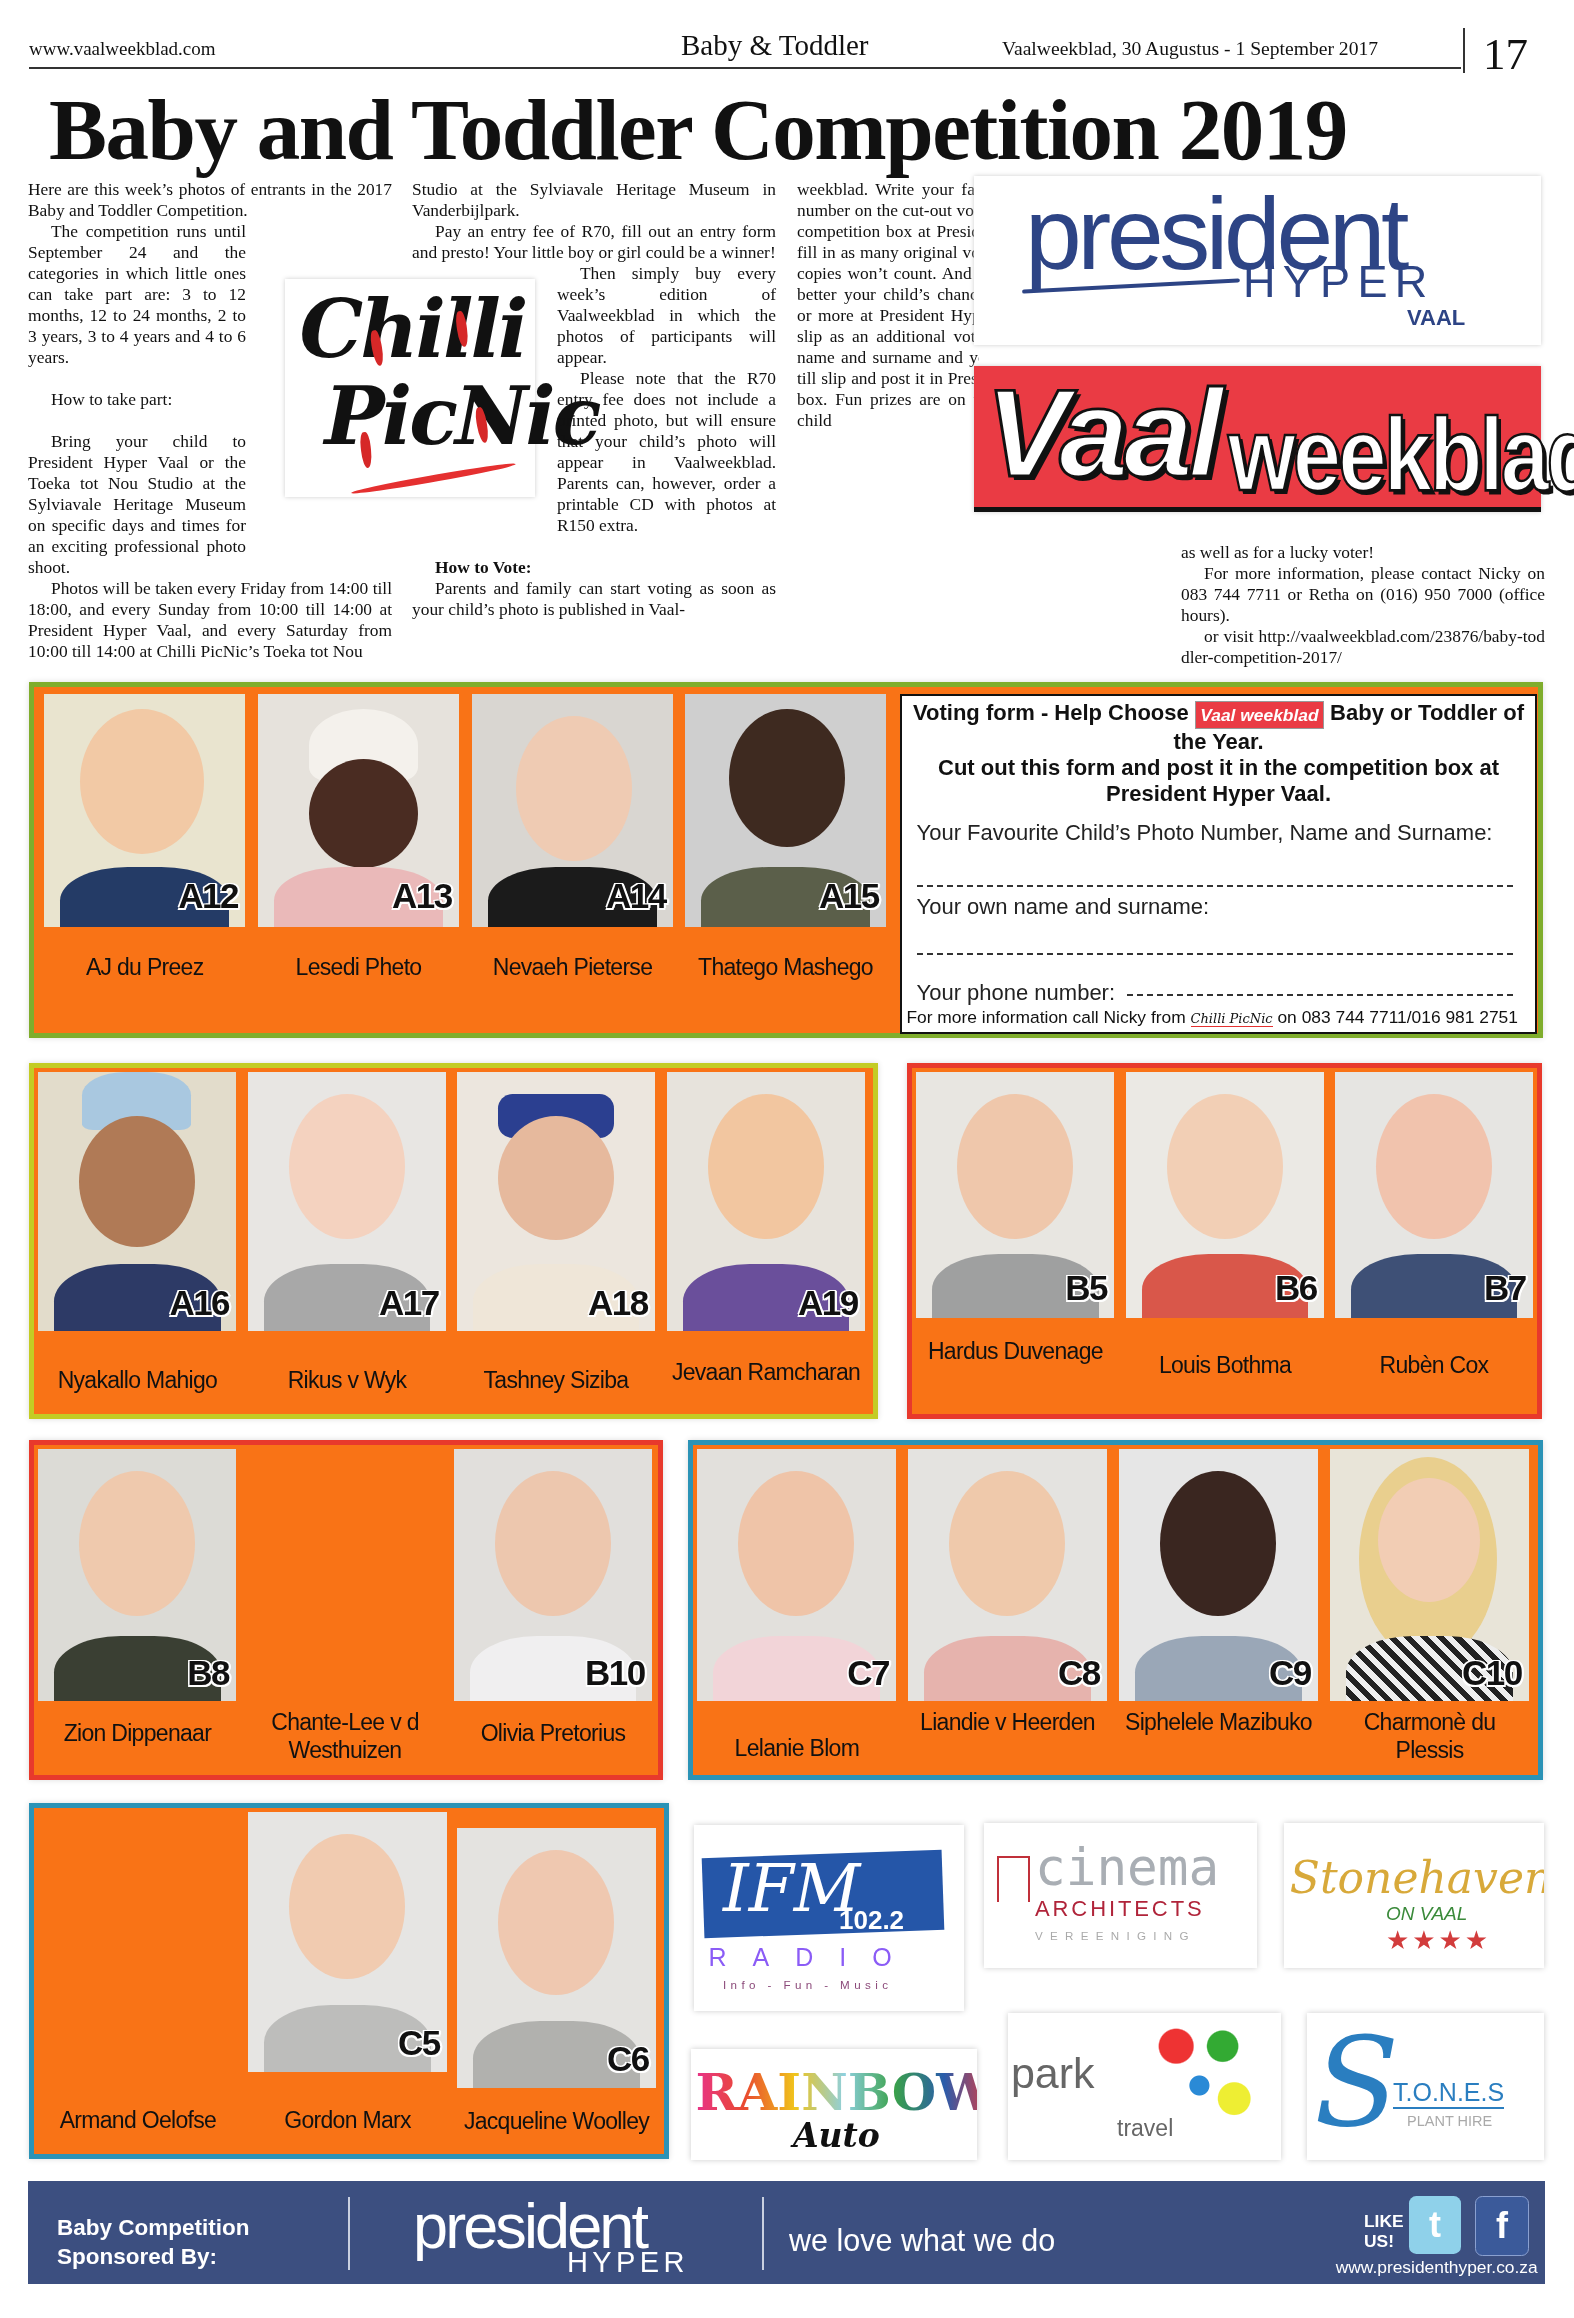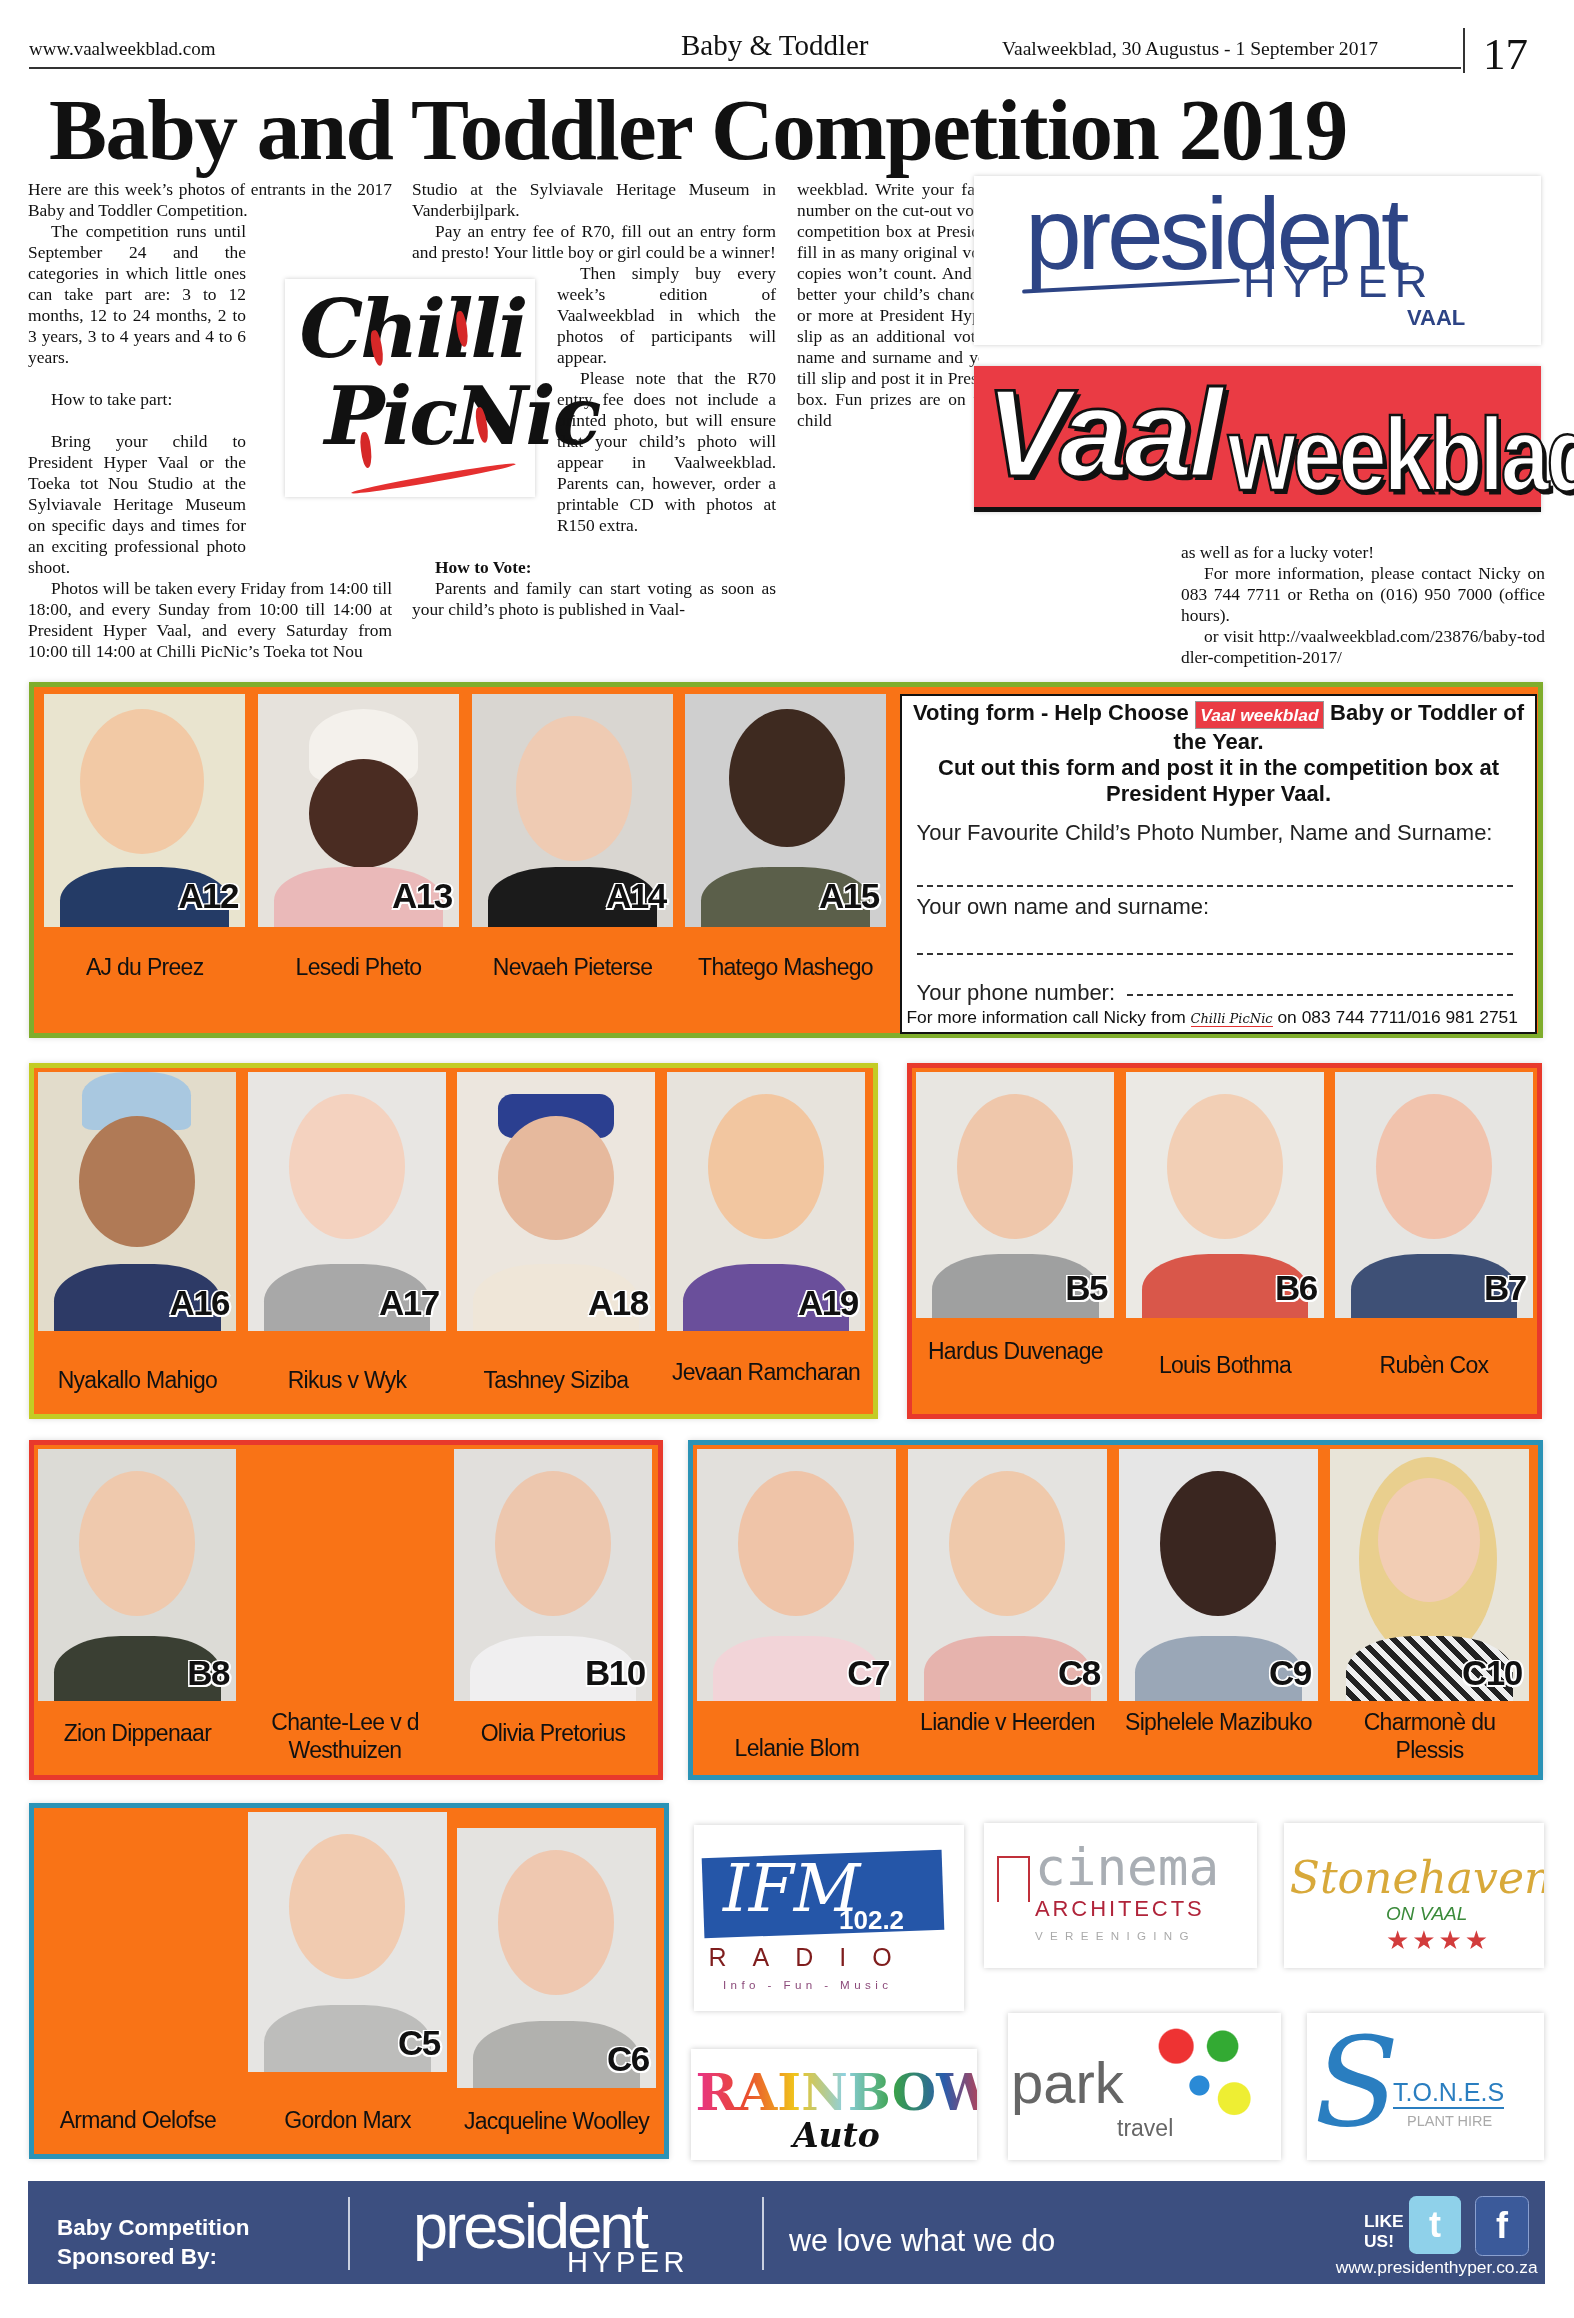--- a/index.html
+++ b/index.html
@@ -333,21 +333,21 @@
       <div class="code" style="top:211px;">C6</div>
     </div>
     <div class="name" style="top:279px;">Jacqueline Woolley</div>
   </div>
 </div>
 
 <div class="spons" style="left:694px;top:1825px;width:270px;height:186px;">
   <div style="position:absolute;left:8.7px;top:29px;width:240px;height:80px;background:#2556a8;transform:rotate(-2deg);"></div>
   <div style="position:absolute;left:29px;top:26px;font-size:65px;font-style:italic;font-family:'DejaVu Serif',serif;color:#fff;">IFM</div>
   <div style="position:absolute;left:145px;top:80px;font-size:26px;font-weight:bold;color:#fff;">102.2</div>
-  <div style="position:absolute;left:14.5px;top:118px;font-size:25px;letter-spacing:26px;color:#7f1d1d;">RADIO</div>
+  <div style="position:absolute;left:14.5px;top:118px;font-size:25px;letter-spacing:26px;color:#8b5cf6;">RADIO</div>
   <div style="position:absolute;left:29px;top:153px;font-size:11.6px;letter-spacing:4.4px;color:#8b4a7a;">Info - Fun - Music</div>
 </div>
 
 <div class="spons" style="left:984px;top:1823px;width:273px;height:145px;">
   <div style="position:absolute;left:13px;top:33px;width:29px;height:44px;border:2.2px solid #c0303a;border-bottom:none;"></div>
   <div style="position:absolute;left:51px;top:14.5px;font-size:51px;color:#a9aeb4;font-family:'DejaVu Sans Mono',monospace;">cinema</div>
   <div style="position:absolute;left:51px;top:73px;font-size:22px;color:#b0243a;letter-spacing:2.9px;">ARCHITECTS</div>
   <div style="position:absolute;left:51px;top:106px;font-size:11.6px;color:#aaa;letter-spacing:7.3px;">VEREENIGING</div>
 </div>
 
@@ -357,21 +357,21 @@
   <div style="position:absolute;left:102px;top:102px;font-size:26px;color:#d23c3c;letter-spacing:2.9px;">★★★★</div>
 </div>
 
 <div class="spons" style="left:691px;top:2049px;width:286px;height:111px;">
   <div style="position:absolute;left:4.4px;top:13px;font-size:51px;font-weight:bold;font-family:'DejaVu Serif',serif;background:linear-gradient(90deg,#e8338a,#e94a2f,#f0c41c,#8ed0de,#3aa14a,#2a5cab,#e83a3a);-webkit-background-clip:text;background-clip:text;color:transparent;">RAINBOW</div>
   <div style="position:absolute;left:102px;top:67px;font-size:33px;font-style:italic;font-weight:bold;font-family:'DejaVu Serif',serif;color:#111;">Auto</div>
 </div>
 
 <div class="spons" style="left:1008px;top:2013px;width:273px;height:147px;">
   <div style="position:absolute;left:145px;top:7.3px;width:116px;height:131px;background:radial-gradient(circle at 20% 20%,#e33 0 12%,transparent 13%),radial-gradient(circle at 60% 20%,#3a3 0 12%,transparent 13%),radial-gradient(circle at 70% 60%,#ee3 0 14%,transparent 15%),radial-gradient(circle at 40% 50%,#2a8ad6 0 10%,transparent 11%);"></div>
-  <div style="position:absolute;left:2.9px;top:36px;font-size:58px;color:#666;">park</div>
+  <div style="position:absolute;left:2.9px;top:36px;font-size:43px;color:#666;">park</div>
   <div style="position:absolute;left:109px;top:102px;font-size:23px;color:#666;">travel</div>
 </div>
 
 <div class="spons" style="left:1307px;top:2013px;width:237px;height:147px;">
   <div style="position:absolute;left:7.3px;top:7.3px;font-size:124px;font-family:'DejaVu Serif',serif;font-style:italic;color:#2a7ec0;line-height:124px;">S</div>
   <div style="position:absolute;left:86px;top:65px;font-size:25px;color:#2a7ec0;border-bottom:2.9px solid #2a7ec0;">T.O.N.E.S</div>
   <div style="position:absolute;left:100px;top:100px;font-size:14.5px;color:#aaa;">PLANT HIRE</div>
 </div>
 
 <div class="abs banner">

